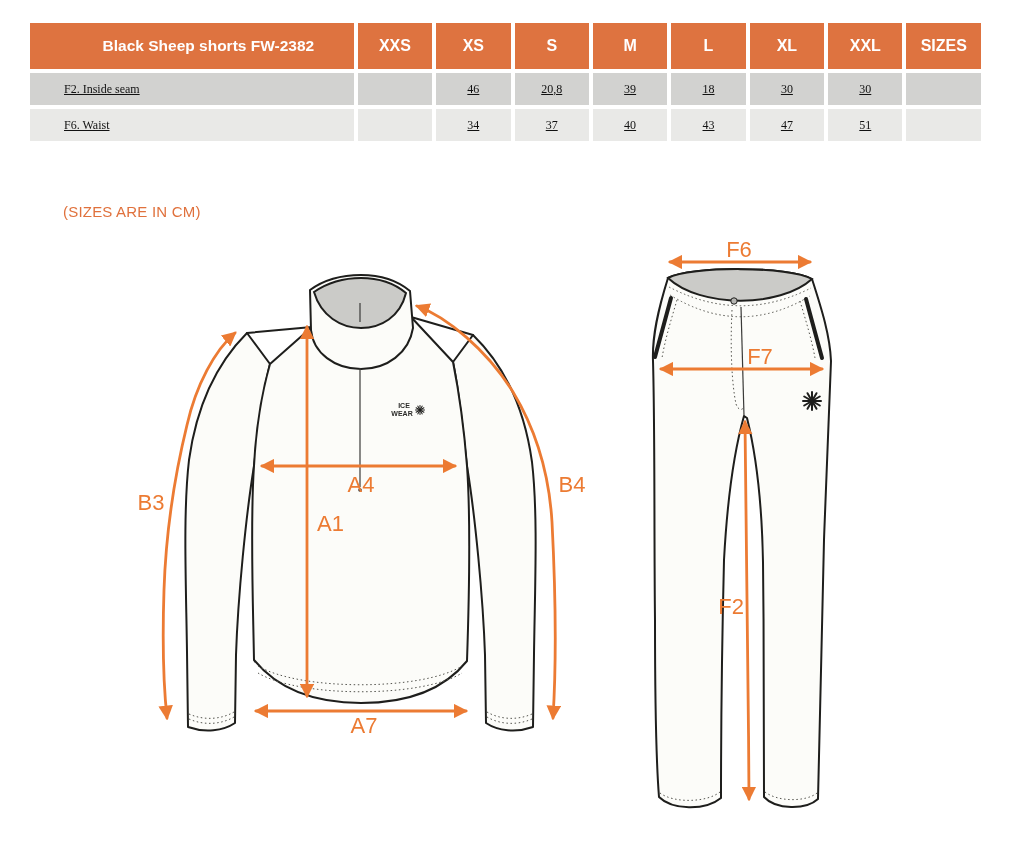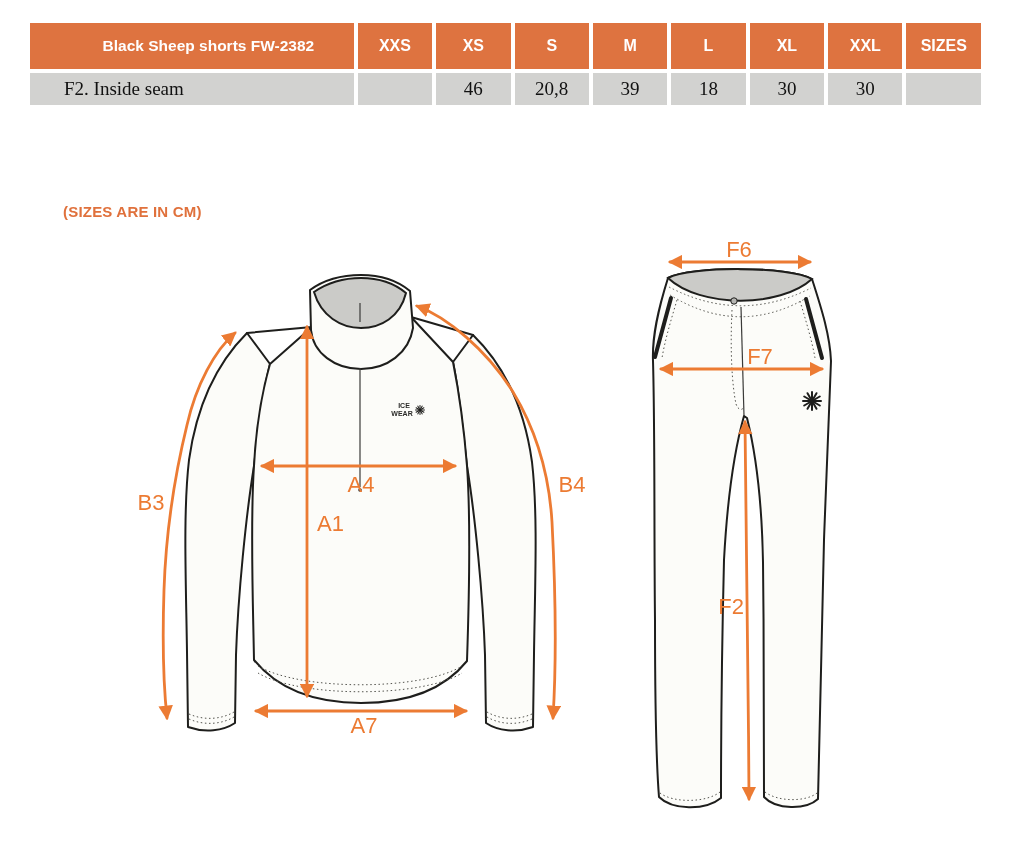--- a/index.html
+++ b/index.html
@@ -13,29 +13,29 @@
     border-collapse:separate;border-spacing:4px;table-layout:fixed;
   }
   table.size-chart th,table.size-chart td{overflow:hidden;white-space:nowrap;}
   th.hdr{
     background:#DE7340;color:#ffffff;font-weight:bold;font-size:16px;
     height:44px;text-align:center;
   }
   th.hdr.product{text-align:center;padding-left:34px;font-size:15.5px;}
   td.cell{
     height:30px;text-align:center;
-    font-family:"Liberation Serif",serif;font-size:19px;color:#111;
+    font-family:"Liberation Serif",serif;font-size:12px;color:#111;text-decoration:underline;
   }
   td.cell.label{text-align:left;padding-left:34px;}
   tr.row-dark td{background:#D2D2D0;}
   tr.row-light td{background:#E9E9E7;}
   
   .sizes-note{
     position:absolute;left:63px;top:203px;color:#E0713C;
-    font-size:15px;font-weight:bold;letter-spacing:.2px;
+    font-size:15px;font-weight:normal;letter-spacing:.2px;
   }
   
   svg.diagram{position:absolute;left:0;top:230px;}
   .garment{fill:#FCFCF9;stroke:#1E1E1C;stroke-width:2;stroke-linejoin:round;}
   .seam{fill:none;stroke:#1E1E1C;stroke-width:2;stroke-linejoin:round;stroke-linecap:round;}
   .thin{fill:none;stroke:#3a3a38;stroke-width:1.2;}
   .stitch{fill:none;stroke:#55554f;stroke-width:1;stroke-dasharray:1.5 2.6;}
   .grayfill{fill:#CBCBC8;stroke:#1E1E1C;stroke-width:2;}
   .pocket{stroke:#1E1E1C;stroke-width:4;stroke-linecap:round;}
   .arrow{fill:none;stroke:#EC7B33;stroke-width:2.8;stroke-linecap:round;}
@@ -75,20 +75,31 @@
         <td class="cell label">F2. Inside seam</td>
         <td class="cell"></td>
         <td class="cell">46</td>
         <td class="cell">20,8</td>
         <td class="cell">39</td>
         <td class="cell">18</td>
         <td class="cell">30</td>
         <td class="cell">30</td>
         <td class="cell"></td>
       </tr>
+      <tr class="row-light">
+        <td class="cell label">F6. Waist</td>
+        <td class="cell"></td>
+        <td class="cell">34</td>
+        <td class="cell">37</td>
+        <td class="cell">40</td>
+        <td class="cell">43</td>
+        <td class="cell">47</td>
+        <td class="cell">51</td>
+        <td class="cell"></td>
+      </tr>
     </tbody>
 </table>
 
 <div class="sizes-note">(SIZES ARE IN CM)</div>
 
 <svg class="diagram" width="1031" height="619" viewBox="0 230 1031 619" xmlns="http://www.w3.org/2000/svg">
   <defs>
     <marker id="ah" viewBox="0 0 10 10" refX="8.5" refY="5" markerWidth="5.2" markerHeight="5.2" orient="auto-start-reverse">
       <path d="M0,0 L10,5 L0,10 Z" fill="#EC7B33"></path>
     </marker>

